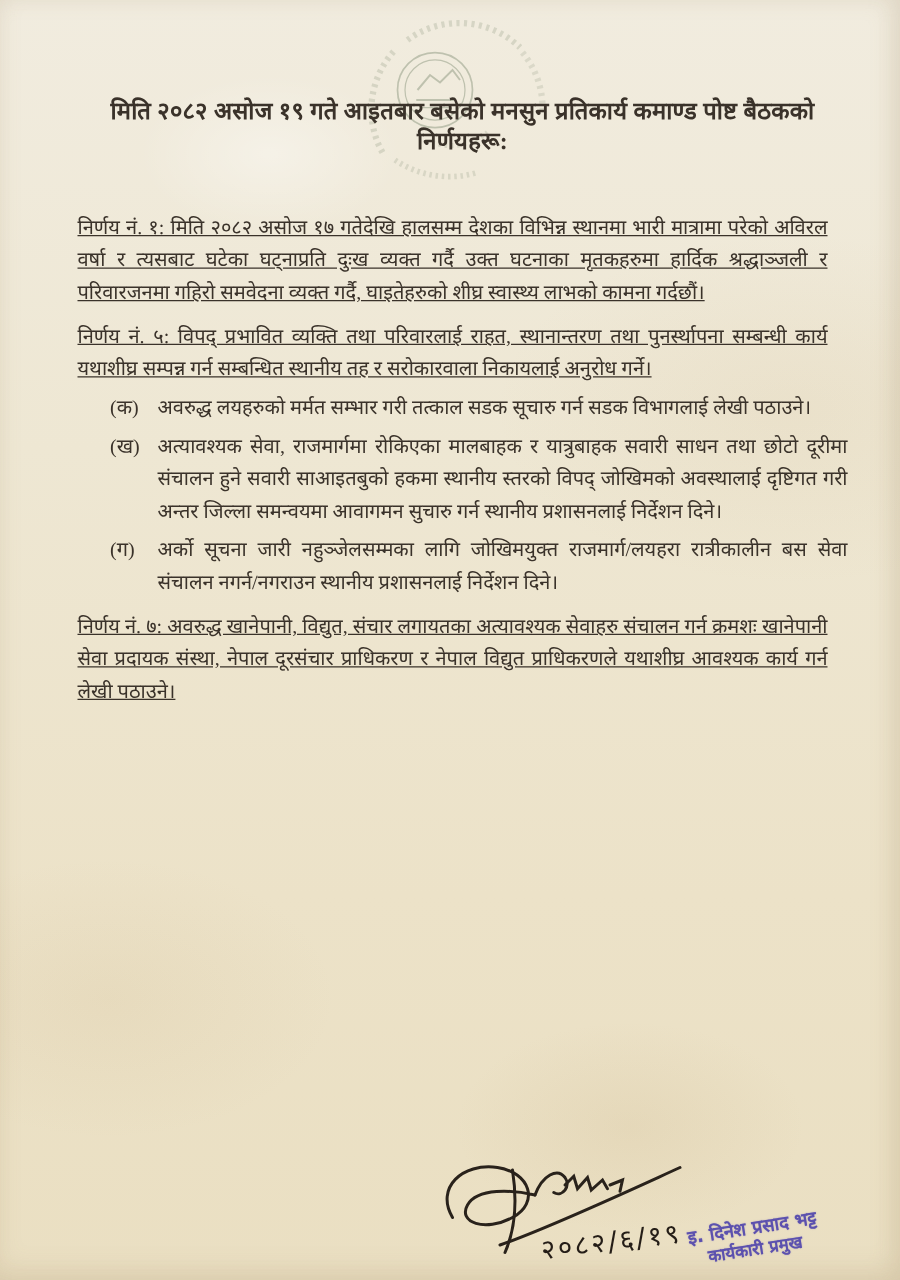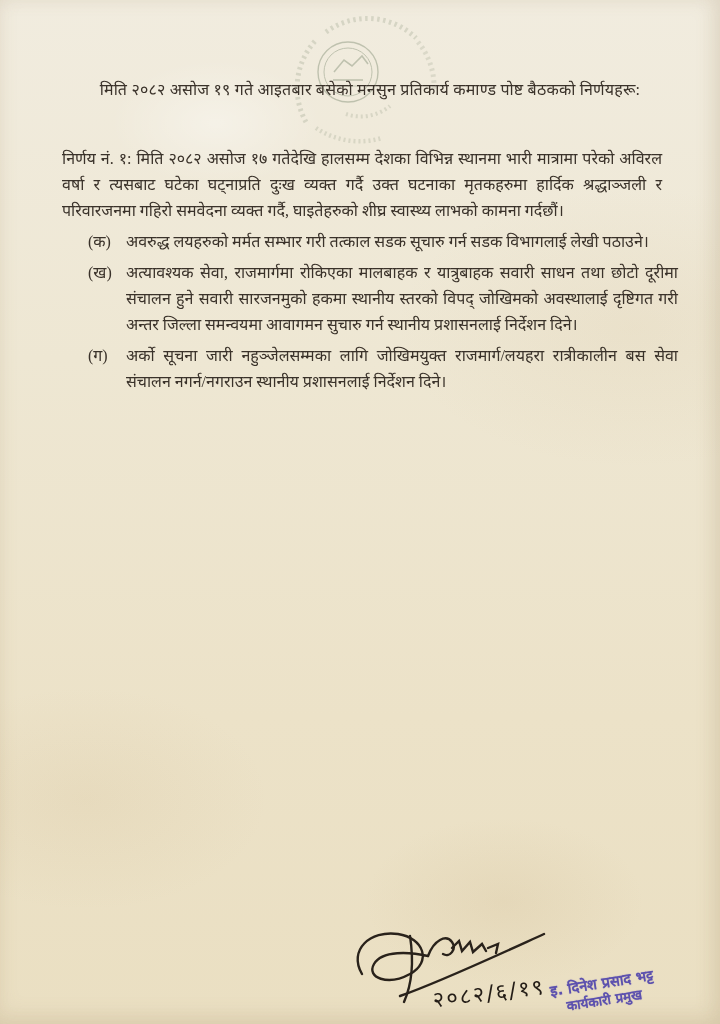--- a/index.html
+++ b/index.html
@@ -14,26 +14,26 @@
       radial-gradient(340px 200px at 88% 32%, rgba(196,166,116,0.10), rgba(196,166,116,0) 70%),
       radial-gradient(260px 160px at 12% 78%, rgba(190,160,110,0.10), rgba(190,160,110,0) 70%),
       radial-gradient(200px 120px at 70% 88%, rgba(185,155,105,0.12), rgba(185,155,105,0) 70%),
       radial-gradient(150px 90px at 30% 12%, rgba(255,255,255,0.35), rgba(255,255,255,0) 70%),
       linear-gradient(180deg,#f1ecdf 0%,#eee7d3 35%,#ece2c8 70%,#eadfc2 100%);
     box-shadow:inset -8px 0 18px rgba(150,120,80,0.12), inset 0 -10px 20px rgba(150,120,80,0.10);
   }
   .content{position:absolute;left:62px;right:42px;top:0;}
   .title{
     padding-top:78px;margin:0 0 44px 0;
-    text-align:center;font-size:16px;font-weight:normal;line-height:24px;
+    text-align:center;font-size:19px;font-weight:bold;line-height:24px;
     letter-spacing:0.2px;position:relative;z-index:2;
   }
   .para{
     font-size:16px;line-height:26px;text-align:justify;
-    margin:9px 16px 0 0;position:relative;z-index:2;
+    margin:9px 16px 0 0;position:relative;z-index:2;text-decoration:underline;
   }
   .para:first-of-type{margin-top:0;}
   .subitem{
     display:flex;margin:5px 0 0 26px;font-size:16px;line-height:26px;
     position:relative;z-index:2;
   }
   .subitem .marker{flex:0 0 38px;}
   .subitem .sub-text{flex:1;text-align:justify;}
   .seal{position:absolute;left:286px;top:10px;z-index:1;opacity:0.55;}
   .sig-block{position:absolute;left:340px;top:922px;width:360px;height:100px;z-index:3;}
@@ -70,34 +70,36 @@
       <path d="M132,32 A70,70 0 0,1 148,80" stroke-dasharray="2.5,3.5" stroke-width="5" opacity="0.45"></path>
       <path d="M30,118 A78,78 0 0,0 96,128" stroke-dasharray="2,3" stroke-width="4.5" opacity="0.5"></path>
       <path d="M60,104 A46,46 0 0,0 104,96" stroke-dasharray="2,3" stroke-width="4" opacity="0.5"></path>
     </g>
   </svg>
 
   <div class="content">
     <h1 class="title">मिति २०८२ असोज १९ गते आइतबार बसेको मनसुन प्रतिकार्य कमाण्ड पोष्ट बैठकको निर्णयहरू:</h1>
 
     <p class="para">निर्णय नं. १: मिति २०८२ असोज १७ गतेदेखि हालसम्म देशका विभिन्न स्थानमा भारी मात्रामा परेको अविरल वर्षा र त्यसबाट घटेका घट्नाप्रति दुःख व्यक्त गर्दै उक्त घटनाका मृतकहरुमा हार्दिक श्रद्धाञ्जली र परिवारजनमा गहिरो समवेदना व्यक्त गर्दै, घाइतेहरुको शीघ्र स्वास्थ्य लाभको कामना गर्दछौं।</p>
+    <p class="para">निर्णय नं. ५: विपद् प्रभावित व्यक्ति तथा परिवारलाई राहत, स्थानान्तरण तथा पुनर्स्थापना सम्बन्धी कार्य यथाशीघ्र सम्पन्न गर्न सम्बन्धित स्थानीय तह र सरोकारवाला निकायलाई अनुरोध गर्ने।</p>
 
     <div class="subitem">
       <span class="marker">(क)</span>
       <span class="sub-text">अवरुद्ध लयहरुको मर्मत सम्भार गरी तत्काल सडक सूचारु गर्न सडक विभागलाई लेखी पठाउने।</span>
     </div>
     <div class="subitem">
       <span class="marker">(ख)</span>
-      <span class="sub-text">अत्यावश्यक सेवा, राजमार्गमा रोकिएका मालबाहक र यात्रुबाहक सवारी साधन तथा छोटो दूरीमा संचालन हुने सवारी सारजनमुको हकमा स्थानीय स्तरको विपद् जोखिमको अवस्थालाई दृष्टिगत गरी अन्तर जिल्ला समन्वयमा आवागमन सुचारु गर्न स्थानीय प्रशासनलाई निर्देशन दिने।</span>
+      <span class="sub-text">अत्यावश्यक सेवा, राजमार्गमा रोकिएका मालबाहक र यात्रुबाहक सवारी साधन तथा छोटो दूरीमा संचालन हुने सवारी साआइतबुको हकमा स्थानीय स्तरको विपद् जोखिमको अवस्थालाई दृष्टिगत गरी अन्तर जिल्ला समन्वयमा आवागमन सुचारु गर्न स्थानीय प्रशासनलाई निर्देशन दिने।</span>
     </div>
     <div class="subitem">
       <span class="marker">(ग)</span>
       <span class="sub-text">अर्को सूचना जारी नहुञ्जेलसम्मका लागि जोखिमयुक्त राजमार्ग/लयहरा रात्रीकालीन बस सेवा संचालन नगर्न/नगराउन स्थानीय प्रशासनलाई निर्देशन दिने।</span>
     </div>
 
+    <p class="para">निर्णय नं. ७: अवरुद्ध खानेपानी, विद्युत, संचार लगायतका अत्यावश्यक सेवाहरु संचालन गर्न क्रमशः खानेपानी सेवा प्रदायक संस्था, नेपाल दूरसंचार प्राधिकरण र नेपाल विद्युत प्राधिकरणले यथाशीघ्र आवश्यक कार्य गर्न लेखी पठाउने।</p>
   </div>
 
   <div class="sig-block">
     <svg class="sig-svg" width="240" height="100" viewBox="0 0 240 100">
       <g fill="none" stroke="#29221b" stroke-width="2.4" stroke-linecap="round">
         <path d="M22,52 C8,28 30,8 58,12 C84,16 92,40 70,52 C48,64 26,56 34,42 C42,28 70,30 88,34"></path>
         <path d="M88,34 C94,18 106,12 112,20 C117,27 110,36 103,32"></path>
         <path d="M112,26 l7,-7 l3,10 l8,-9 l3,10 l9,-8 l4,7"></path>
         <path d="M148,26 l10,-4 l-2,9"></path>
         <path d="M60,74 C100,60 160,32 204,12"></path>

